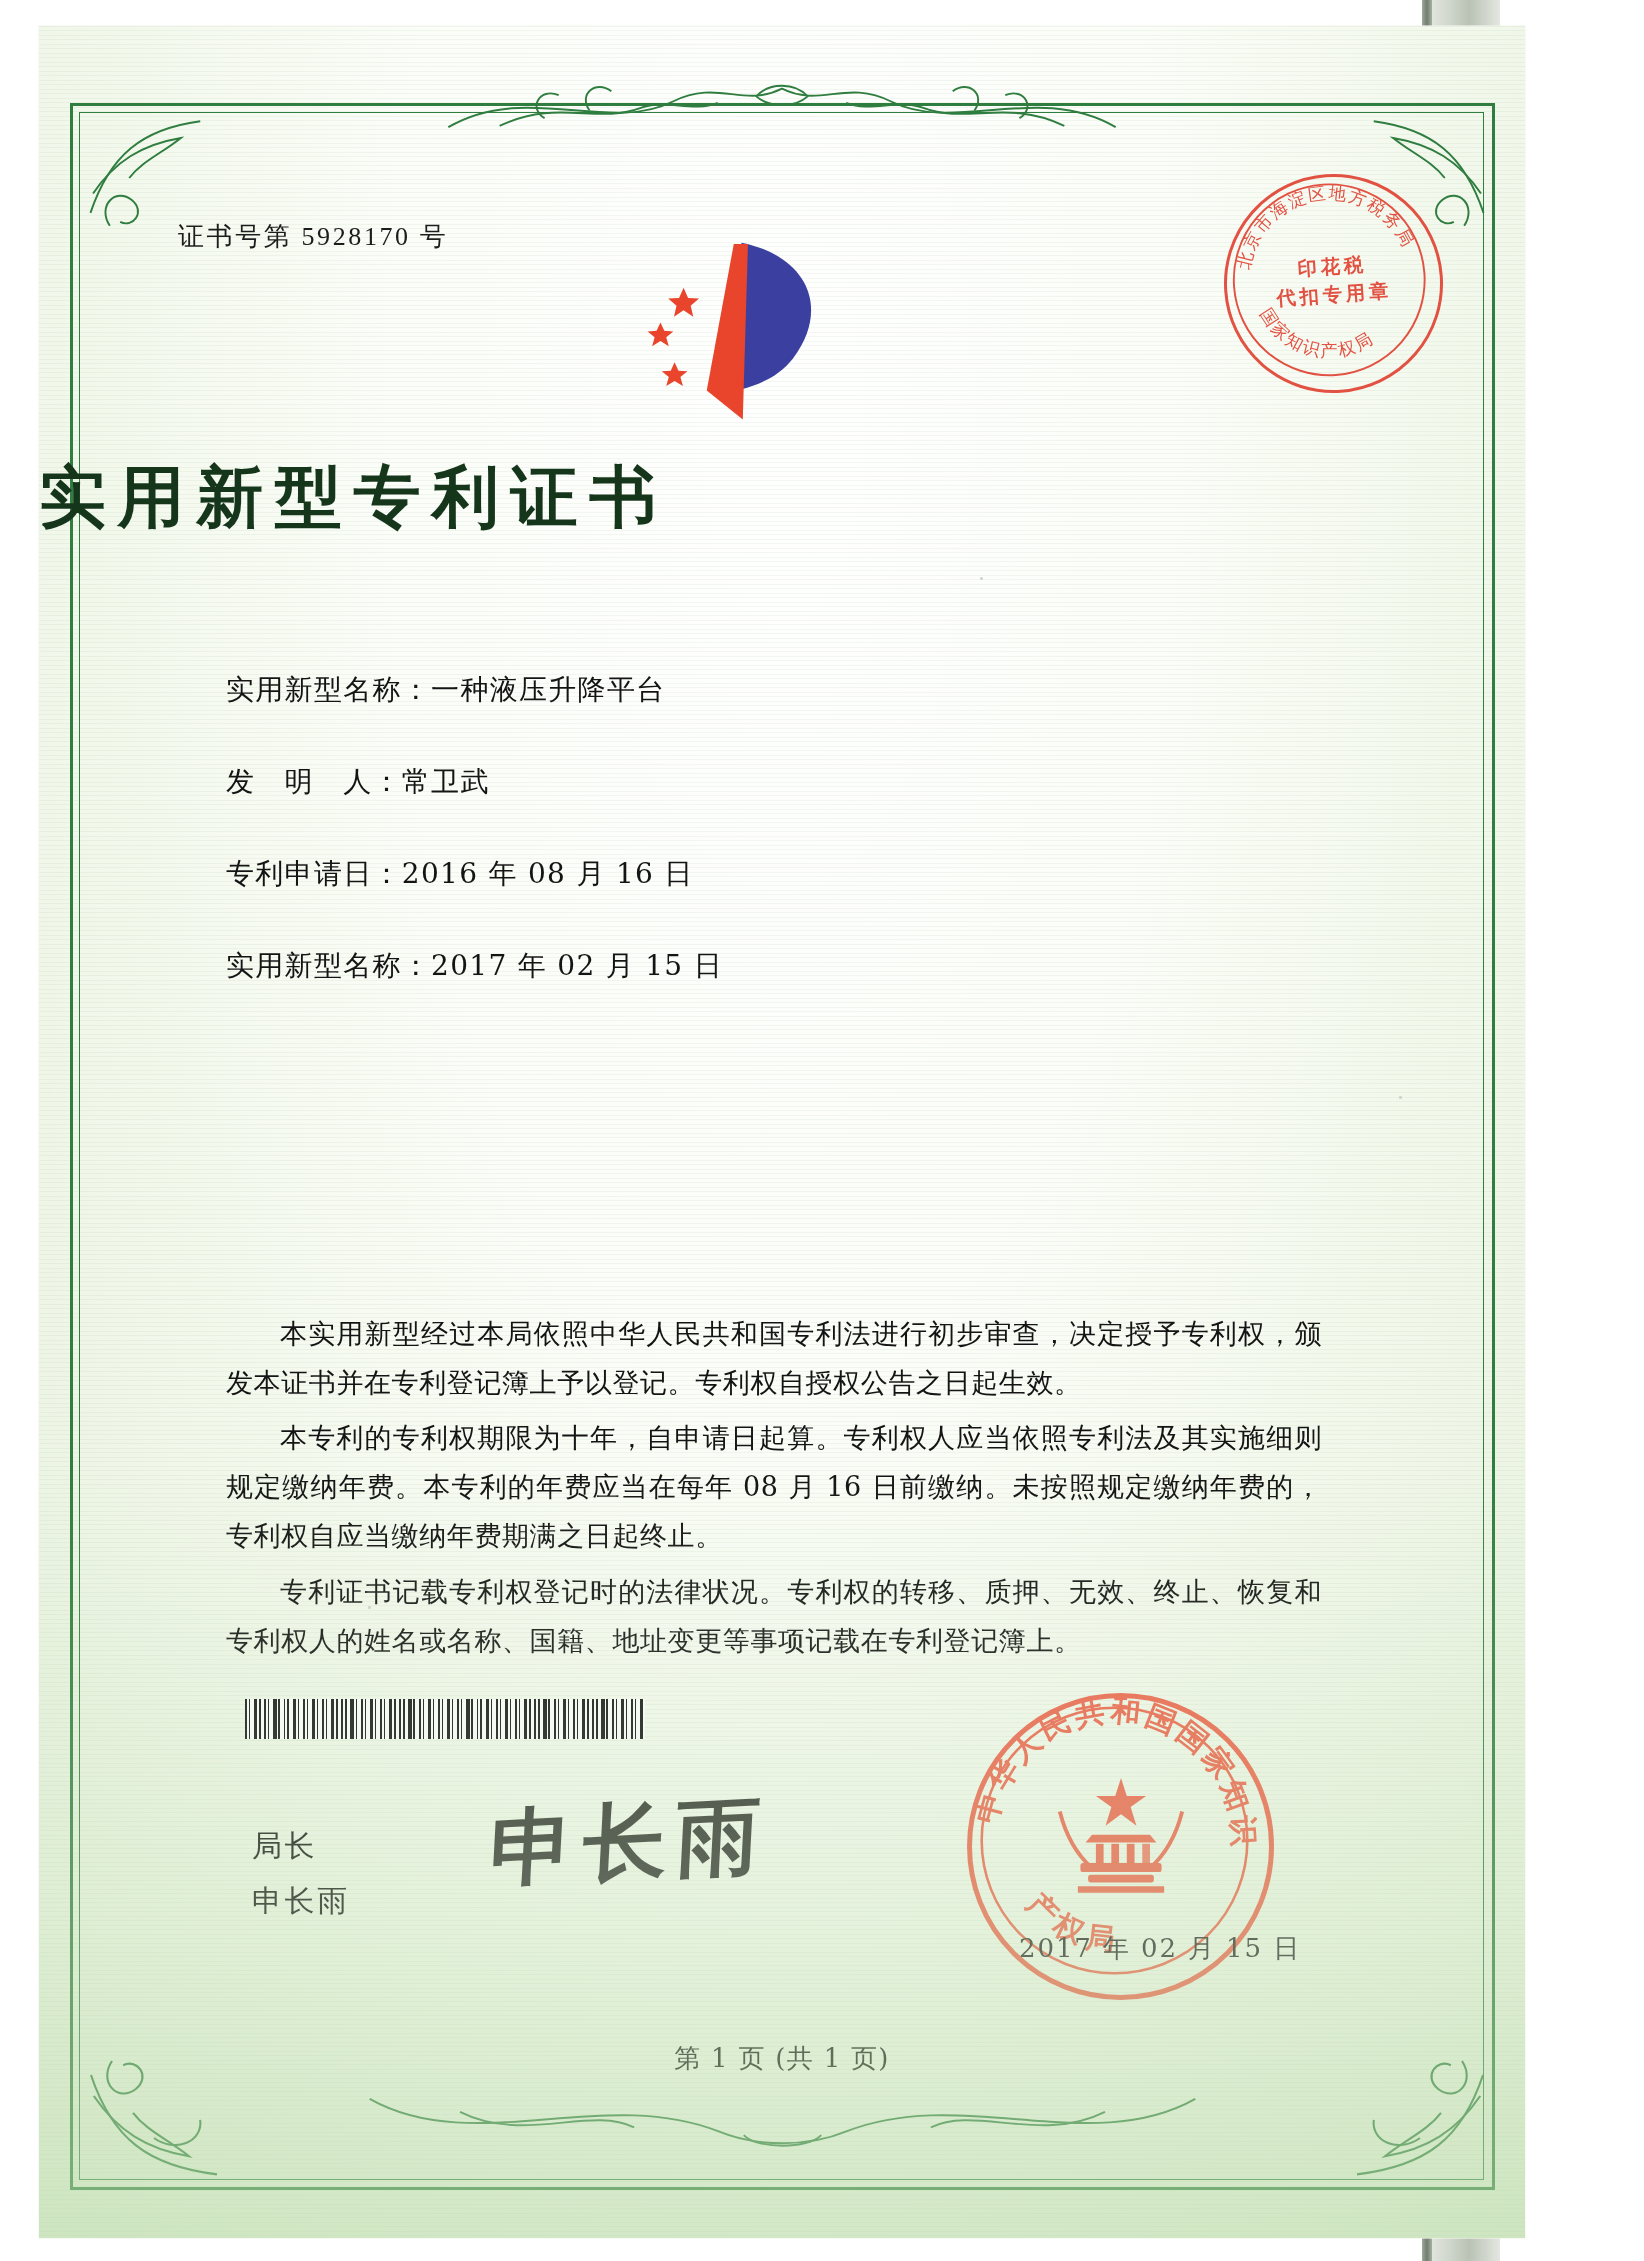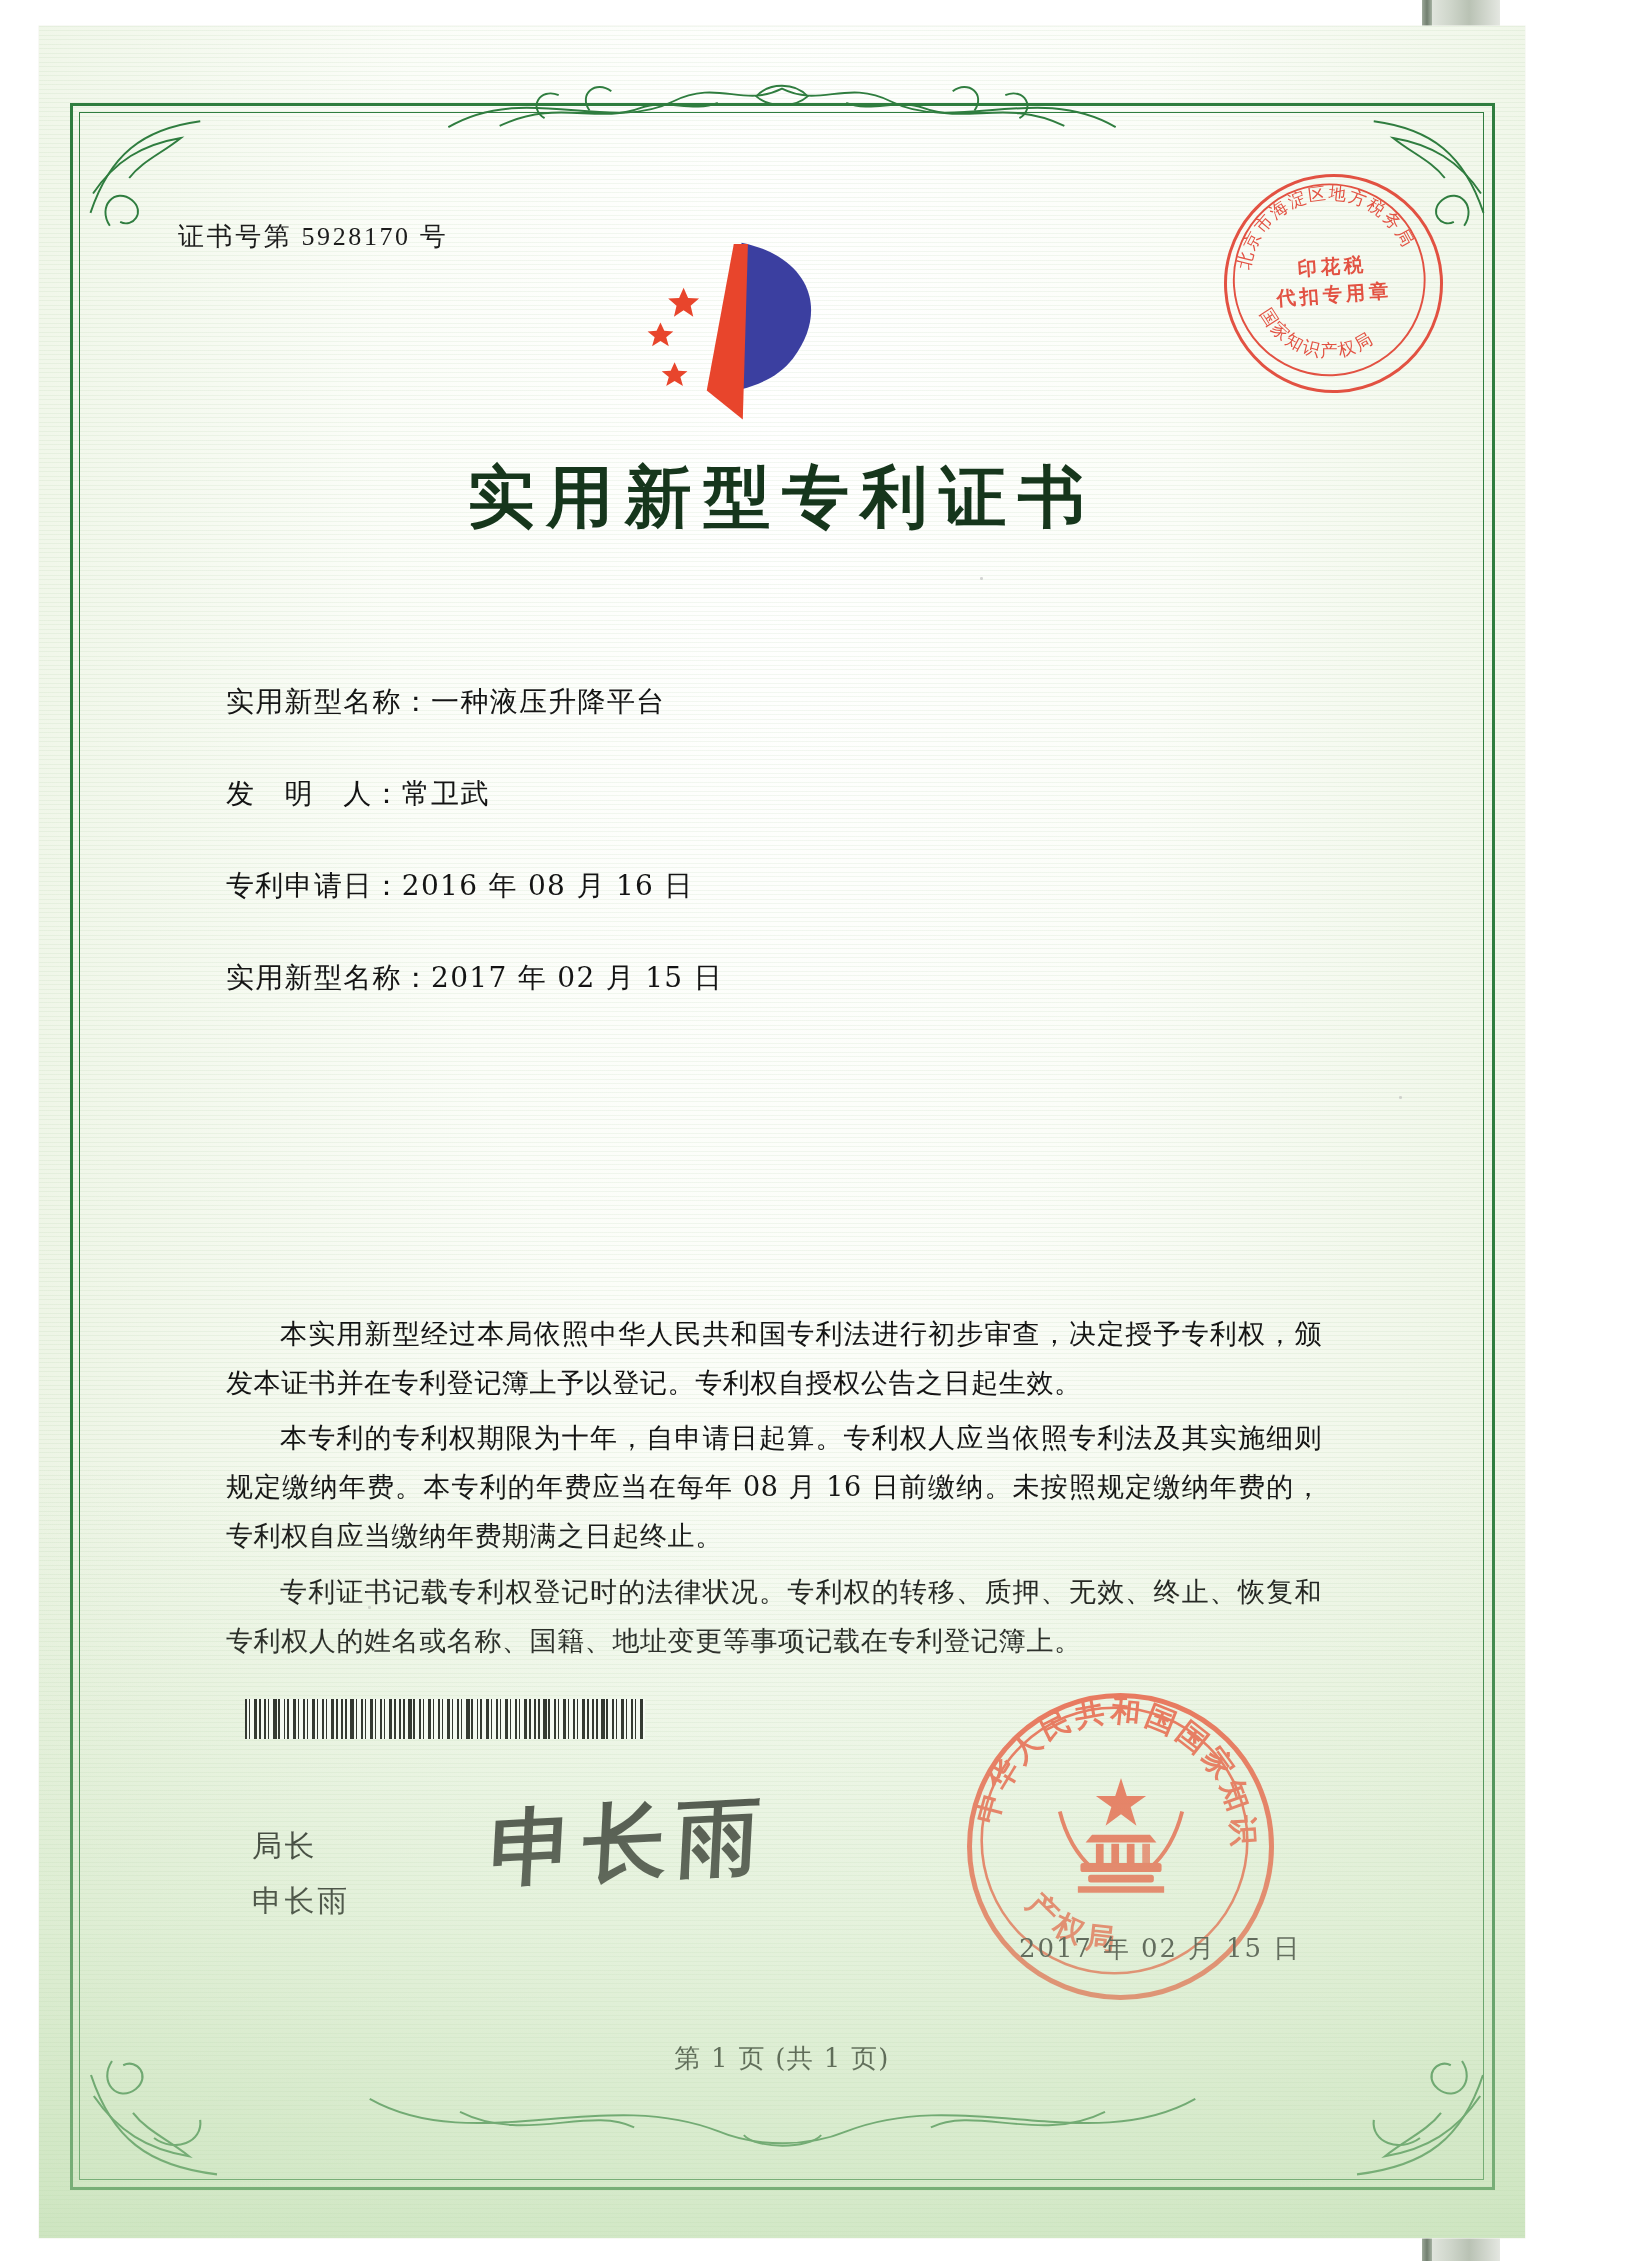--- a/index.html
+++ b/index.html
@@ -105,21 +105,21 @@
 
   .logo-wrap {
     position: absolute;
     left: 606px; top: 210px;
     width: 193px; height: 187px;
   }
 
   .title-main {
     position: absolute;
     left: 0; right: 0; top: 426px;
-    text-align: center;
+    text-align: left;
     font-size: 67px;
     font-weight: bold;
     letter-spacing: 11.6px;
     color: #16361c;
     font-family: "DejaVu Serif", "Liberation Serif", serif;
   }
 
   
   .stamp-top {
     position: absolute;
@@ -161,21 +161,20 @@
 
   
   .fields {
     position: absolute;
     left: 187px;
     top: 645px;
     width: 1096px;
     color: #141414;
     font-size: 28px;
     font-family: "DejaVu Serif", "Liberation Serif", serif;
-    margin-top: 12px;
   }
   .field-row { margin-bottom: 54px; letter-spacing: 1.3px; }
   .field-label { display: inline; }
   .field-value { display: inline; }
 
   .paragraphs {
     position: absolute;
     left: 187px;
     top: 1283px;
     width: 1096px;

